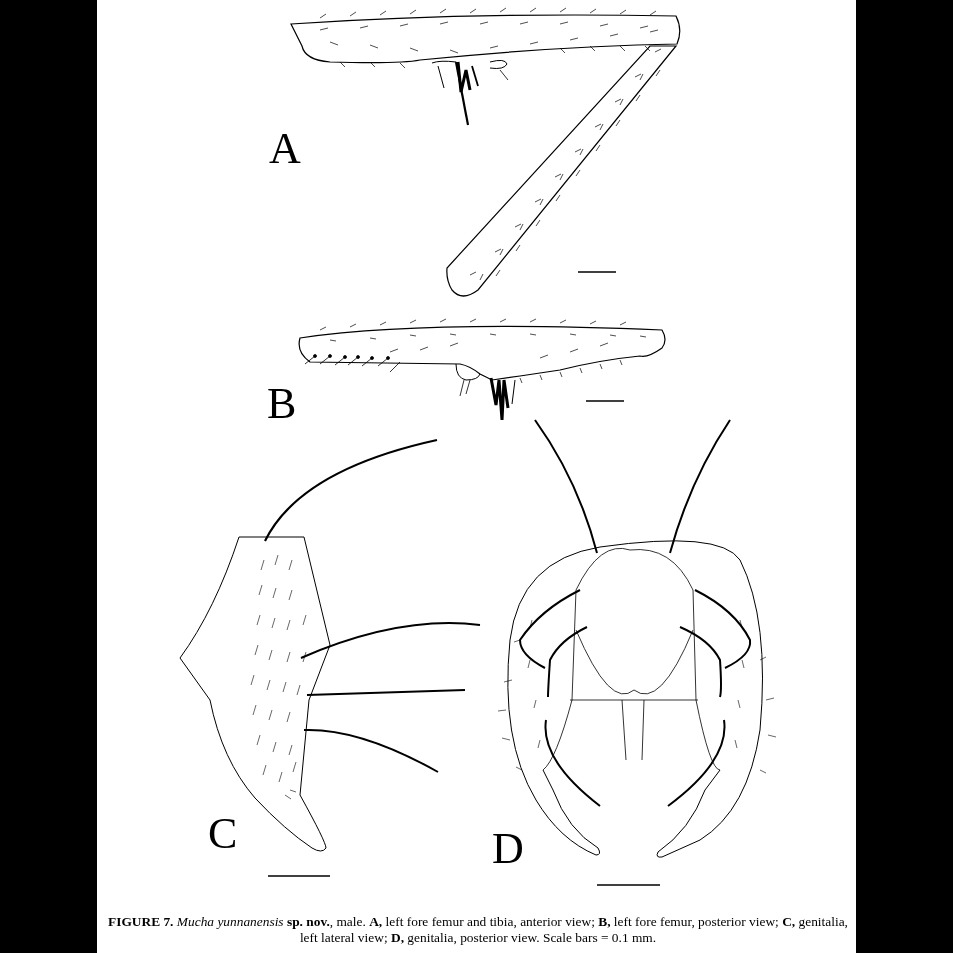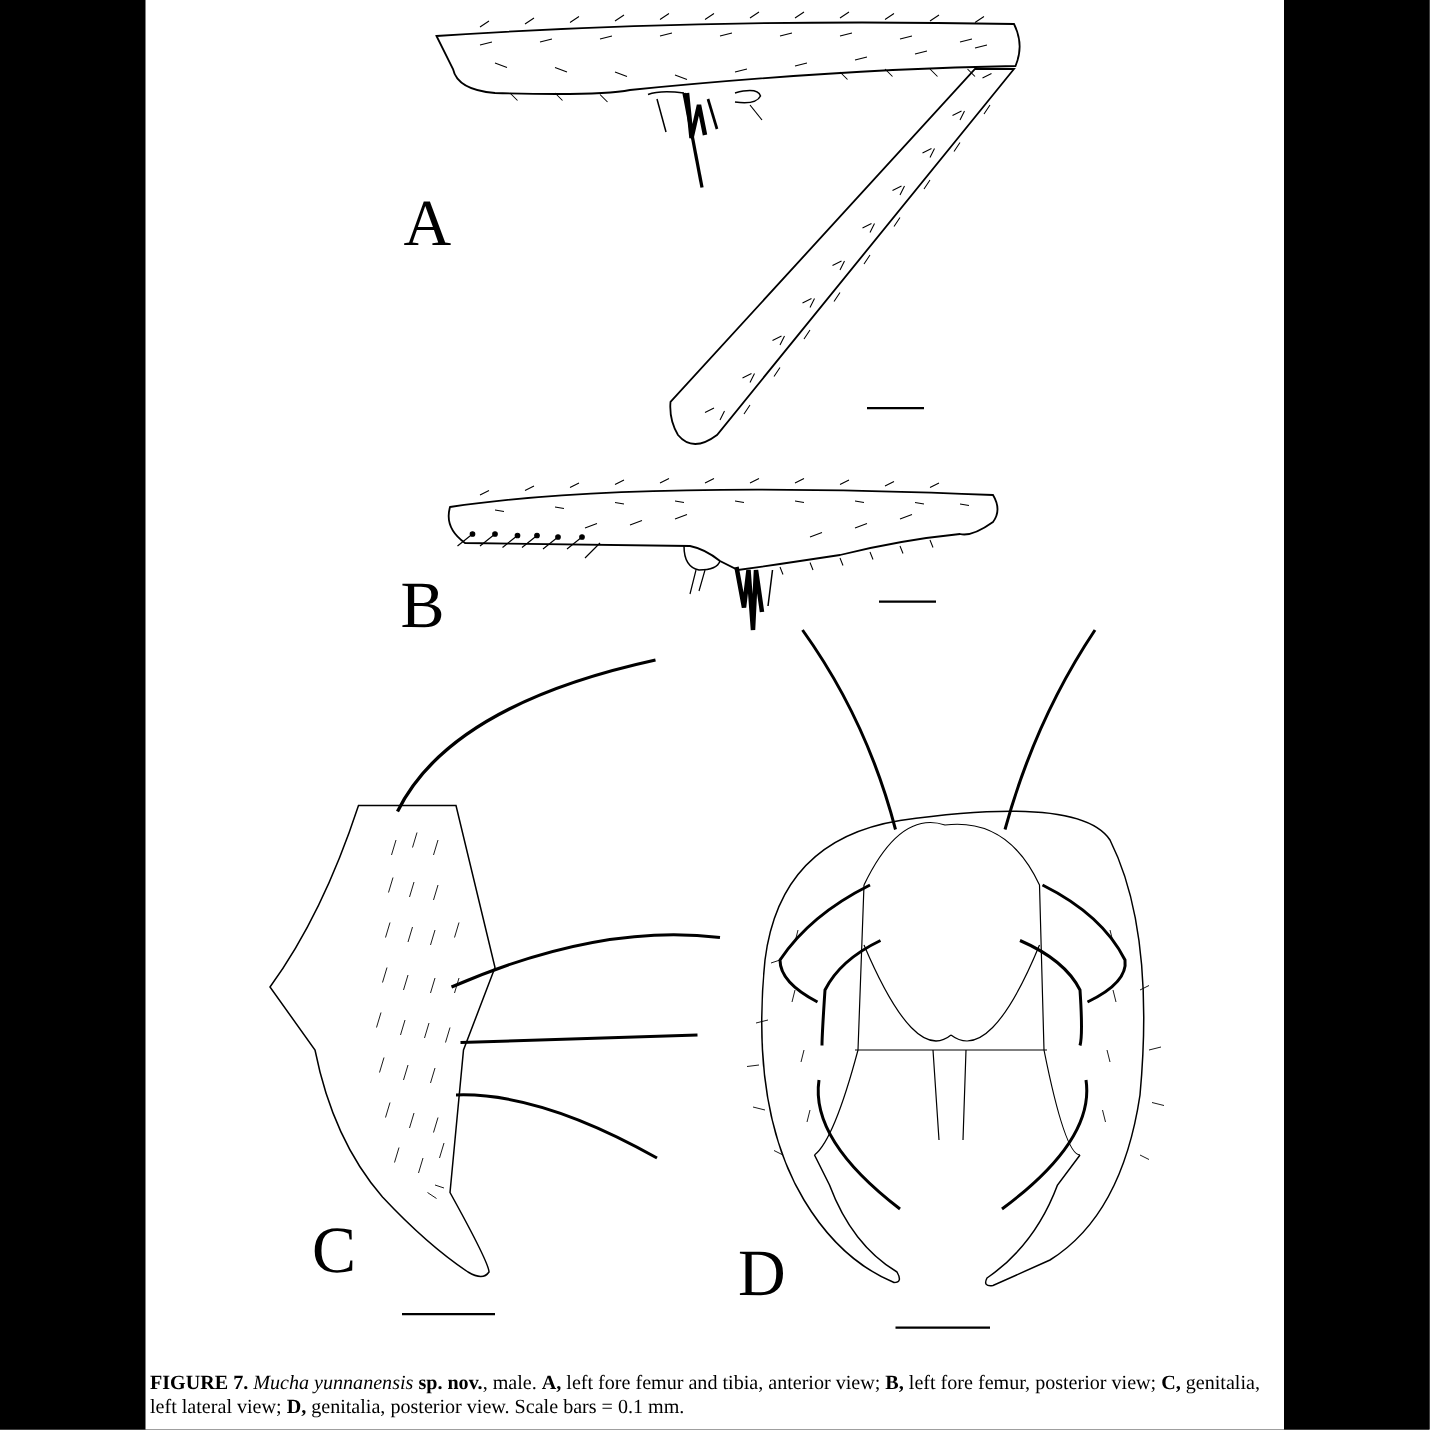--- a/index.html
+++ b/index.html
@@ -1,20 +1,20 @@
 <!DOCTYPE html>
 <html><head>
 <meta charset="utf-8">
 <style>
   html, body { margin:0; padding:0; background:#000; }
   body { width:953px; height:953px; position:relative; overflow:hidden; }
   #page { position:absolute; left:97px; top:0; width:759px; height:953px; background:#fff; }
   svg { position:absolute; left:0; top:0; }
   .panel-label { position:absolute; font-family:"Liberation Serif", serif; font-size:44px; color:#000; line-height:1; }
-  #caption { position:absolute; left:3px; top:914px; width:756px; font-family:"Liberation Serif", serif; font-size:13.4px; line-height:16px; color:#000; }
+  #caption { position:absolute; left:3px; top:914px; width:756px; font-family:"Liberation Serif", serif; font-size:13.4px; line-height:16px; color:#000;text-align:center; }
   #caption b { font-weight:bold; }
   #caption i { font-style:italic; }
 </style>
 </head>
 <body>
 
 <div id="page">
   <svg width="759" height="953" viewBox="97 0 759 953" fill="none" stroke="#000">
 
     <g>

